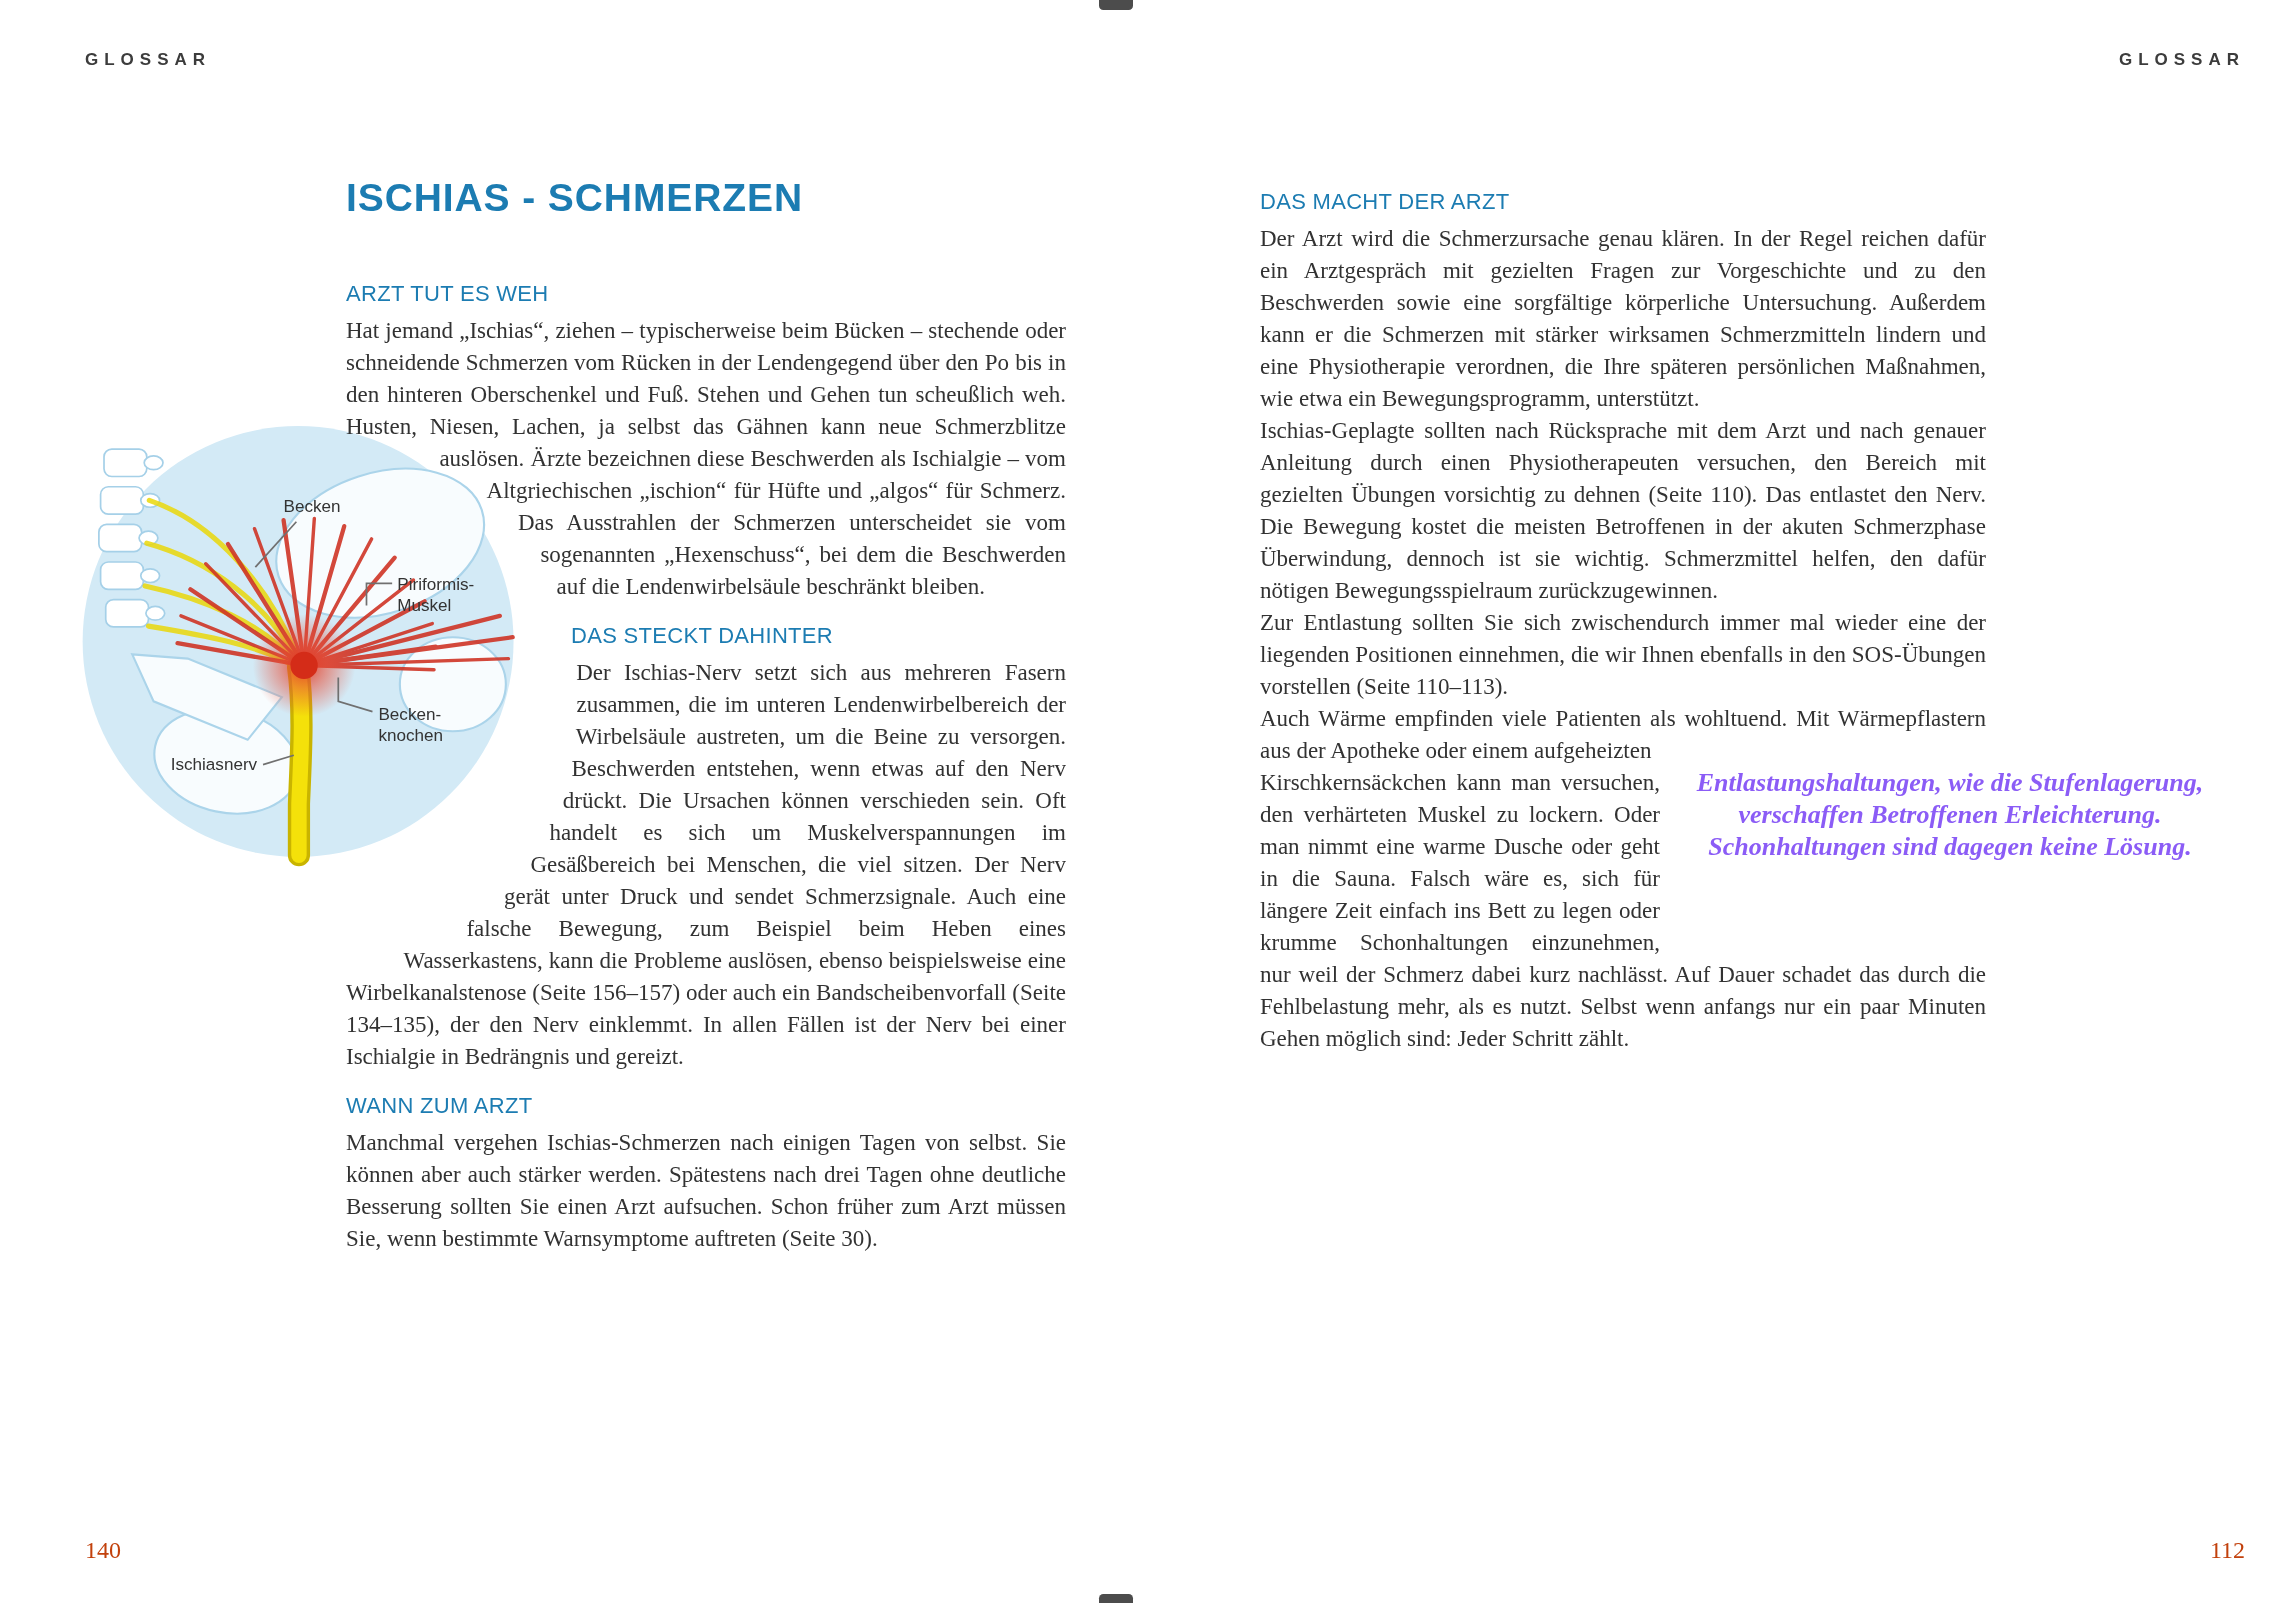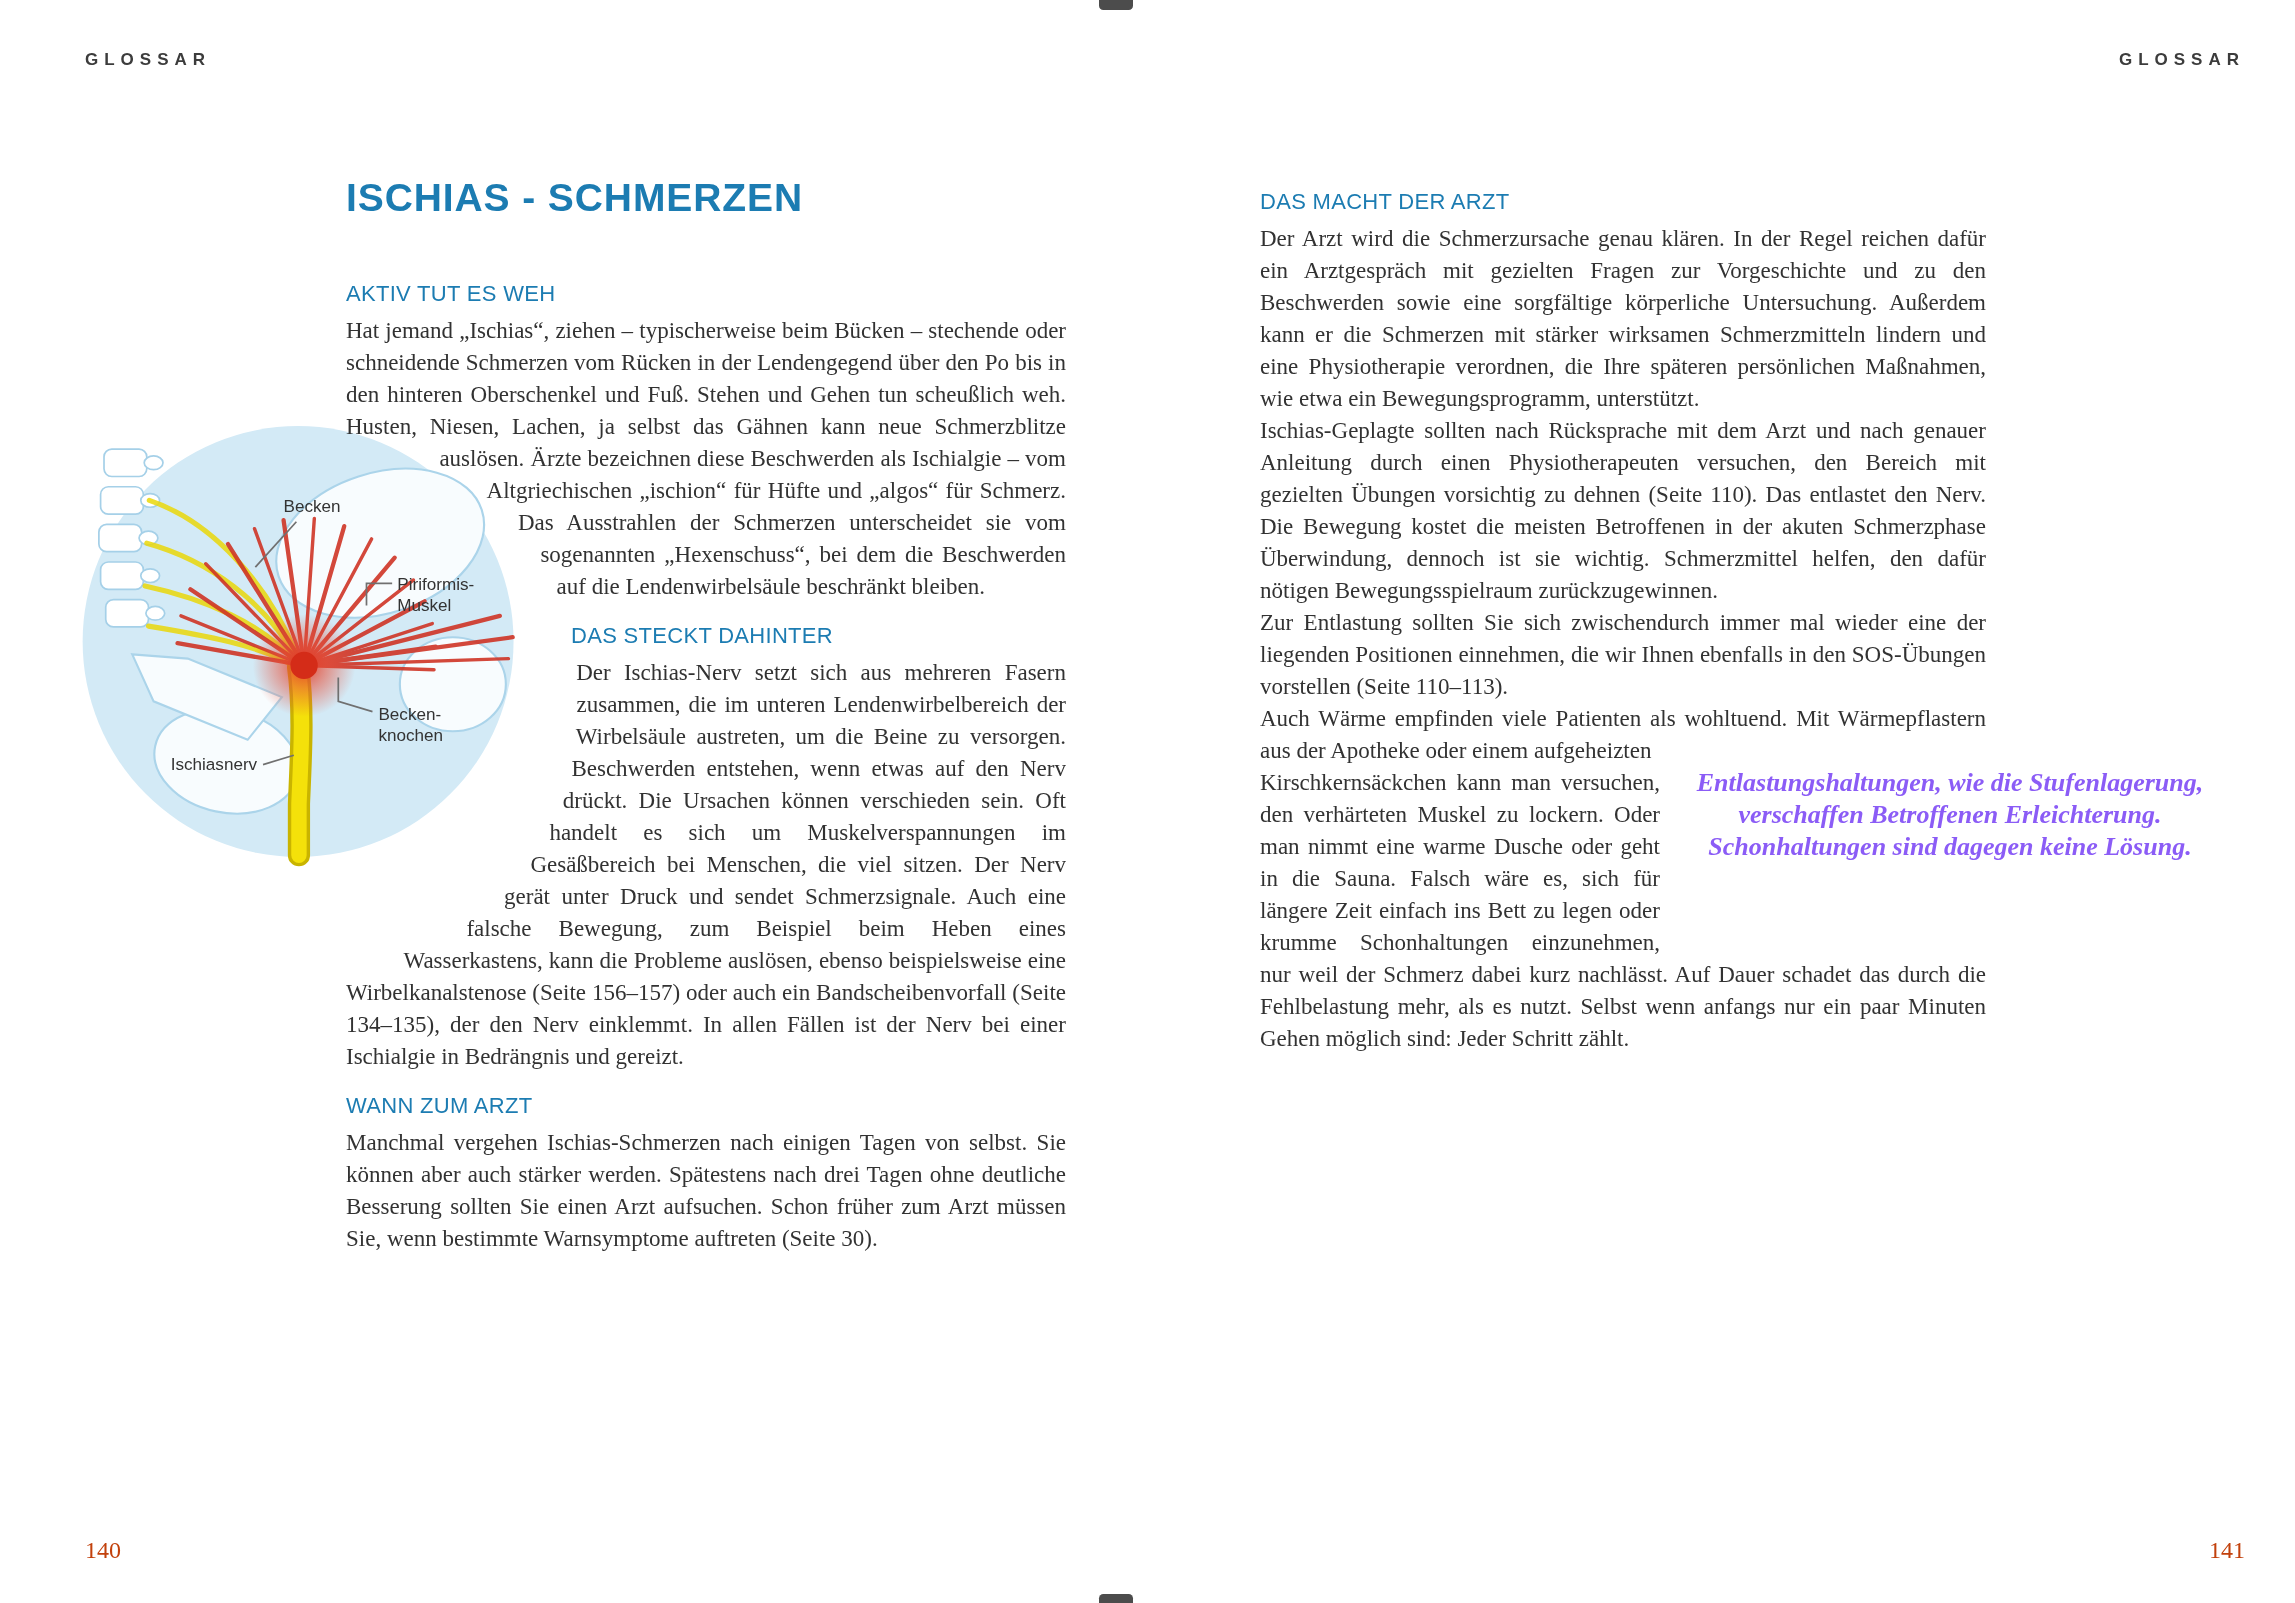--- a/index.html
+++ b/index.html
@@ -147,21 +147,21 @@
     <text x="405" y="244">Muskel</text>
     <text x="383" y="372">Becken-</text>
     <text x="383" y="396">knochen</text>
     <text x="140" y="430">Ischiasnerv</text>
   </svg>
 
   <div class="column column-left">
     <div class="shape-spacer"></div>
     <h1 class="title">ISCHIAS - SCHMERZEN</h1>
 
-    <h2 class="sec">AKTIV TUT ES WEH</h2>
+    <h2 class="sec">ARZT TUT ES WEH</h2>
     <p class="body">Hat jemand „Ischias“, ziehen – typischerweise beim Bücken – stechende oder schneidende Schmerzen vom Rücken in der Lendengegend über den Po bis in den hinteren Oberschenkel und Fuß. Stehen und Gehen tun scheußlich weh. Husten, Niesen, Lachen, ja selbst das Gähnen kann neue Schmerzblitze auslösen. Ärzte bezeichnen diese Beschwerden als Ischialgie – vom Altgriechischen „ischion“ für Hüfte und „algos“ für Schmerz. Das Ausstrahlen der Schmerzen unterscheidet sie vom sogenannten „Hexenschuss“, bei dem die Beschwerden auf die Lendenwirbelsäule beschränkt bleiben.</p>
 
     <h2 class="sec">DAS STECKT DAHINTER</h2>
     <p class="body">Der Ischias-Nerv setzt sich aus mehreren Fasern zusammen, die im unteren Lendenwirbelbereich der Wirbelsäule austreten, um die Beine zu versorgen. Beschwerden entstehen, wenn etwas auf den Nerv drückt. Die Ursachen können verschieden sein. Oft handelt es sich um Muskelverspannungen im Gesäßbereich bei Menschen, die viel sitzen. Der Nerv gerät unter Druck und sendet Schmerzsignale. Auch eine falsche Bewegung, zum Beispiel beim Heben eines Wasserkastens, kann die Probleme auslösen, ebenso beispielsweise eine Wirbelkanalstenose (Seite 156–157) oder auch ein Bandscheibenvorfall (Seite 134–135), der den Nerv einklemmt. In allen Fällen ist der Nerv bei einer Ischialgie in Bedrängnis und gereizt.</p>
 
     <h2 class="sec">WANN ZUM ARZT</h2>
     <p class="body">Manchmal vergehen Ischias-Schmerzen nach einigen Tagen von selbst. Sie können aber auch stärker werden. Spätestens nach drei Tagen ohne deutliche Besserung sollten Sie einen Arzt aufsuchen. Schon früher zum Arzt müssen Sie, wenn bestimmte Warnsymptome auftreten (Seite 30).</p>
   </div>
 
   <div class="column column-right">
@@ -174,16 +174,16 @@
     <p class="body">
       </p><aside class="quote-float">
         <div class="quote-line">Entlastungshaltungen, wie die Stufenlagerung,</div>
         <div class="quote-line">verschaffen Betroffenen Erleichterung.</div>
         <div class="quote-line">Schonhaltungen sind dagegen keine Lösung.</div>
       </aside><span>Kirschkernsäckchen kann man versuchen, den verhärteten Muskel zu lockern. Oder man nimmt eine warme Dusche oder geht in die Sauna. Falsch wäre es, sich für längere Zeit einfach ins Bett zu legen oder krumme Schonhaltungen einzunehmen, nur weil der Schmerz dabei kurz nachlässt. Auf Dauer schadet das durch die Fehlbelastung mehr, als es nutzt. Selbst wenn anfangs nur ein paar Minuten Gehen möglich sind: Jeder Schritt zählt.</span>
     <p></p>
   </div>
 
   <div class="pagenum pagenum-left">140</div>
-  <div class="pagenum pagenum-right">141</div>
+  <div class="pagenum pagenum-right">112</div>
 
 </div>
 
 
 </body></html>

